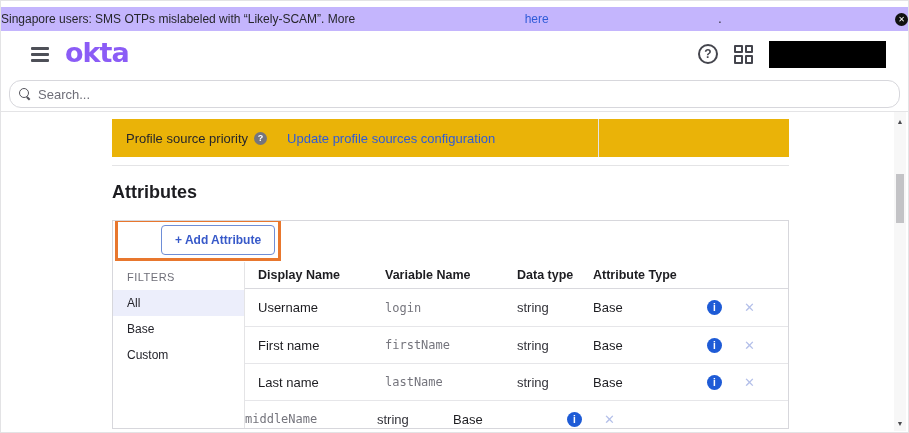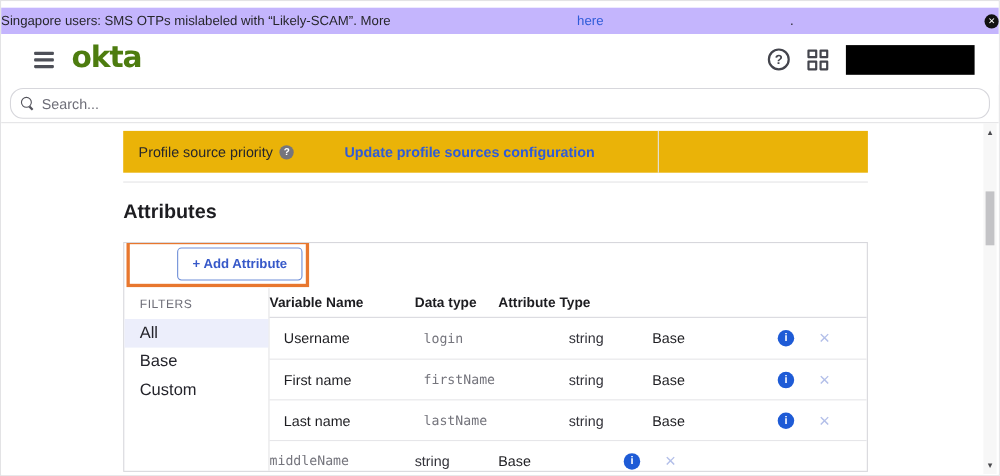--- a/index.html
+++ b/index.html
@@ -10,21 +10,21 @@
   
   .banner-wrap { padding-top:6px; }
   .banner { height:24px; background:#c4b5fd; display:flex; align-items:center; justify-content:space-between; gap:4px; font-size:12px; color:#26262b; }
   .banner a { color:#2f5bd8; text-decoration:none; cursor:pointer; }
   .banner-close { width:13px; height:13px; border-radius:50%; background:#111; color:#fff; font-size:8px; line-height:13px; text-align:center; margin-left:4px; cursor:pointer; }
 
   
   .header { height:46px; display:flex; align-items:center; padding:0 22px 0 30px; background:#fff; }
   .hamburger { width:18px; display:flex; flex-direction:column; gap:3px; cursor:pointer; }
   .hamburger span { display:block; height:3px; background:#4e5058; border-radius:1px; }
-  .brand { font-family:"DejaVu Sans", sans-serif; font-weight:700; font-size:27px; color:#4d7c0f; letter-spacing:-1px; margin-left:16px; line-height:1; padding-bottom:4px; }
+  .brand { font-family:"DejaVu Sans", sans-serif; font-weight:700; font-size:27px; color:#8b5cf6; letter-spacing:-1px; margin-left:16px; line-height:1; padding-bottom:4px; }
   .header-right { margin-left:auto; display:flex; align-items:center; gap:16px; }
   .help-icon { width:20px; height:20px; border:2px solid #44454d; border-radius:50%; color:#44454d; font-size:12px; font-weight:700; display:flex; align-items:center; justify-content:center; cursor:pointer; }
   .grid-icon { width:19px; height:19px; display:grid; grid-template-columns:1fr 1fr; gap:2px; cursor:pointer; }
   .grid-icon i { border:2px solid #44454d; border-radius:1px; }
   .redacted { width:117px; height:27px; background:#000; cursor:pointer; }
 
   
   .search-row { padding:3px 8px; }
   .search-box { height:28px; border:1px solid #d7d7dc; border-radius:12px; display:flex; align-items:center; padding:0 9px; gap:7px; background:#fff; cursor:text; }
   .search-glyph { width:12px; height:12px; position:relative; flex:none; }
@@ -32,36 +32,36 @@
   .search-glyph::after { content:""; position:absolute; left:8px; top:8px; width:4px; height:1.5px; background:#54545c; transform:rotate(45deg); transform-origin:left center; }
   .search-placeholder { font-size:13px; color:#6e6e78; }
 
   
   .content { position:relative; border-top:1px solid #e4e4e6; height:320px; background:#fff; }
   .main { margin-left:111px; width:677px; }
 
   .psp-row { position:relative; margin-top:7px; height:38px; background:#eab308; display:flex; align-items:center; padding-left:14px; }
   .psp-label { font-size:13px; color:#26262b; }
   .psp-info { width:13px; height:13px; border-radius:50%; background:#75757d; color:#fff; font-size:9px; font-weight:700; text-align:center; line-height:13px; margin-left:6px; cursor:pointer; }
-  .psp-link { font-size:13px; color:#2f5bd8; text-decoration:none; margin-left:46px; cursor:pointer;font-weight:bold; }
+  .psp-link { font-size:13px; color:#2f5bd8; text-decoration:none; margin-left:20px; cursor:pointer; }
   .psp-divider { position:absolute; left:486px; top:0; bottom:0; width:1px; background:#e4e4e6; }
 
   .rule { margin-top:8px; border-top:1px solid #e4e4e6; }
 
   .attributes-title { margin-top:16px; font-size:18px; font-weight:700; color:#1d1d21; }
 
   .card { position:relative; margin-top:17px; border:1px solid #d7d7dc; height:209px; overflow:hidden; background:#fff; }
   .card-top { position:relative; height:41px; }
   .orange-box { position:absolute; left:2px; top:-2px; border:3px solid #e8772e; padding:3px; background:transparent; }
   .add-attr-btn { display:block; background:#fff; border:1px solid #6e8ed7; border-radius:4px; color:#3759c9; font-size:12px; font-weight:700; padding:7px 13px; cursor:pointer; font-family:"Liberation Sans", sans-serif;margin-left:40px; }
 
   .card-body { display:flex; height:168px; }
   .filters { width:132px; border-right:1px solid #e4e4e6; flex:none; }
   .filters-title { font-size:11px; letter-spacing:.5px; color:#6e6e78; padding:9px 0 7px 14px; }
-  .filter-item { height:26px; line-height:26px; padding-left:14px; font-size:15px; color:#24242b; cursor:pointer; }
+  .filter-item { height:26px; line-height:26px; padding-left:14px; font-size:12px; color:#24242b; cursor:pointer; }
   .filter-item.selected { background:#eceefb; }
 
   .table { flex:1; font-size:13px; }
   .thead { display:flex; align-items:center; height:27px; border-bottom:1px solid #d9d9de; font-weight:700; font-size:12.5px; color:#1d1d21; }
   .trow { display:flex; align-items:center; height:37px; }
   .trow + .trow { border-top:1px solid #e6e6e9; }
   .col-display { width:140px; padding-left:13px; flex:none; }
   .col-variable { width:132px; flex:none; font-family:"DejaVu Sans Mono", monospace; font-size:12px; color:#75757d; }
   .thead .col-variable { font-family:"Liberation Sans", sans-serif; font-size:12.5px; color:#1d1d21; font-weight:700; }
   .col-datatype { width:76px; flex:none; color:#33333a; }
@@ -143,20 +143,21 @@
 
           <div class="filters">
             <div class="filters-title">FILTERS</div>
             <div class="filter-item selected">All</div>
             <div class="filter-item">Base</div>
             <div class="filter-item">Custom</div>
           </div>
 
           <div class="table">
             <div class="thead">
+              <span class="col-display">Display Name</span>
               <span class="col-variable">Variable Name</span>
               <span class="col-datatype">Data type</span>
               <span class="col-attrtype">Attribute Type</span>
             </div>
 
             <div class="trow">
               <span class="col-display">Username</span>
               <span class="col-variable">login</span>
               <span class="col-datatype">string</span>
               <span class="col-attrtype">Base</span>

